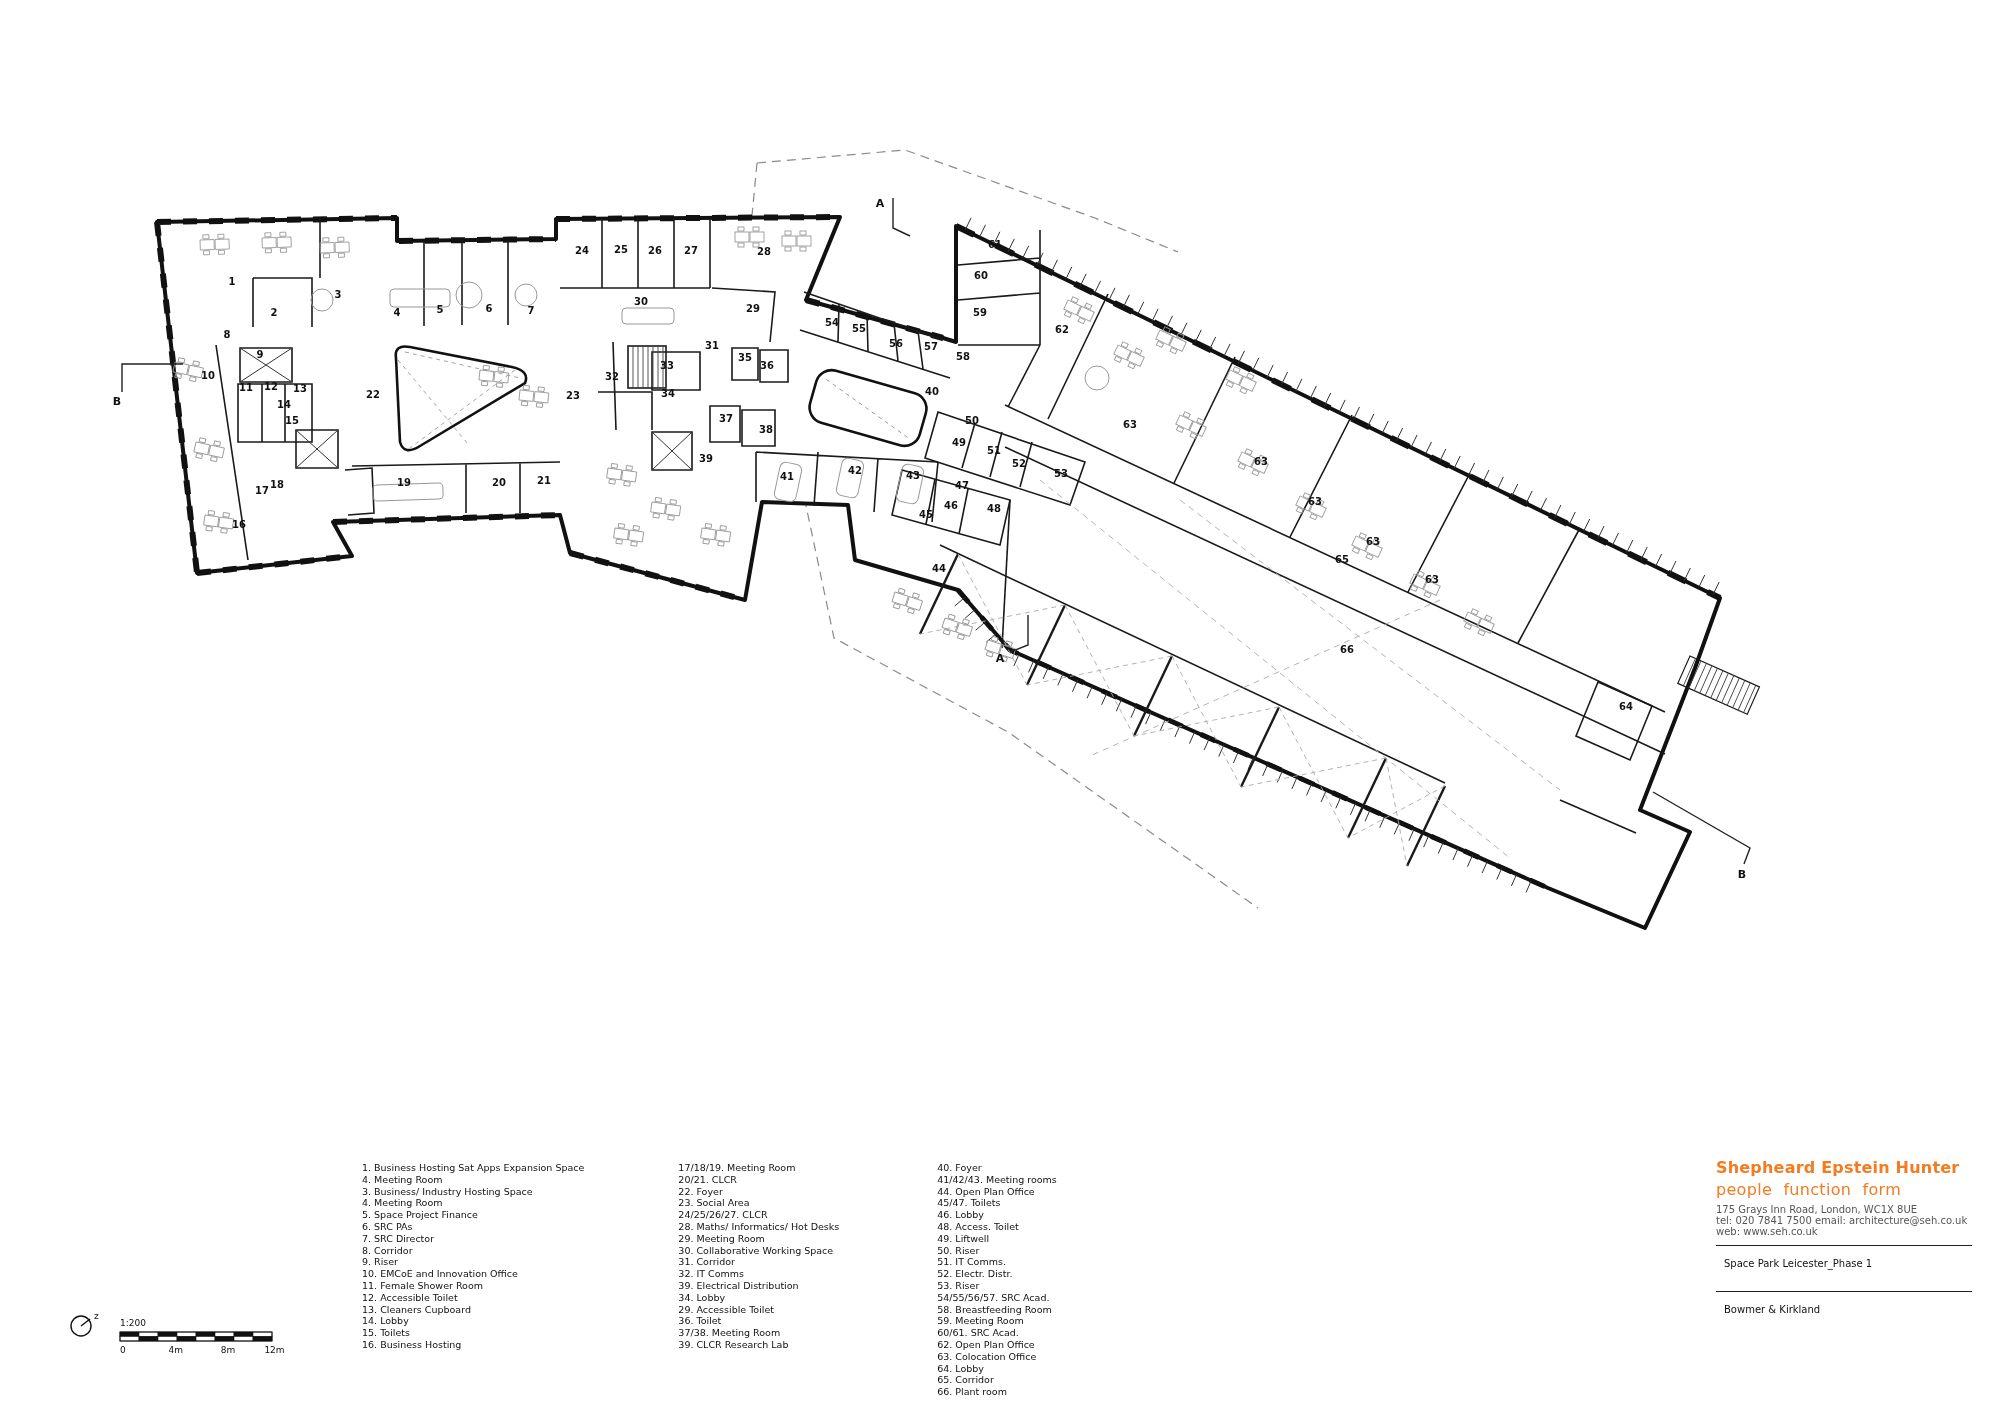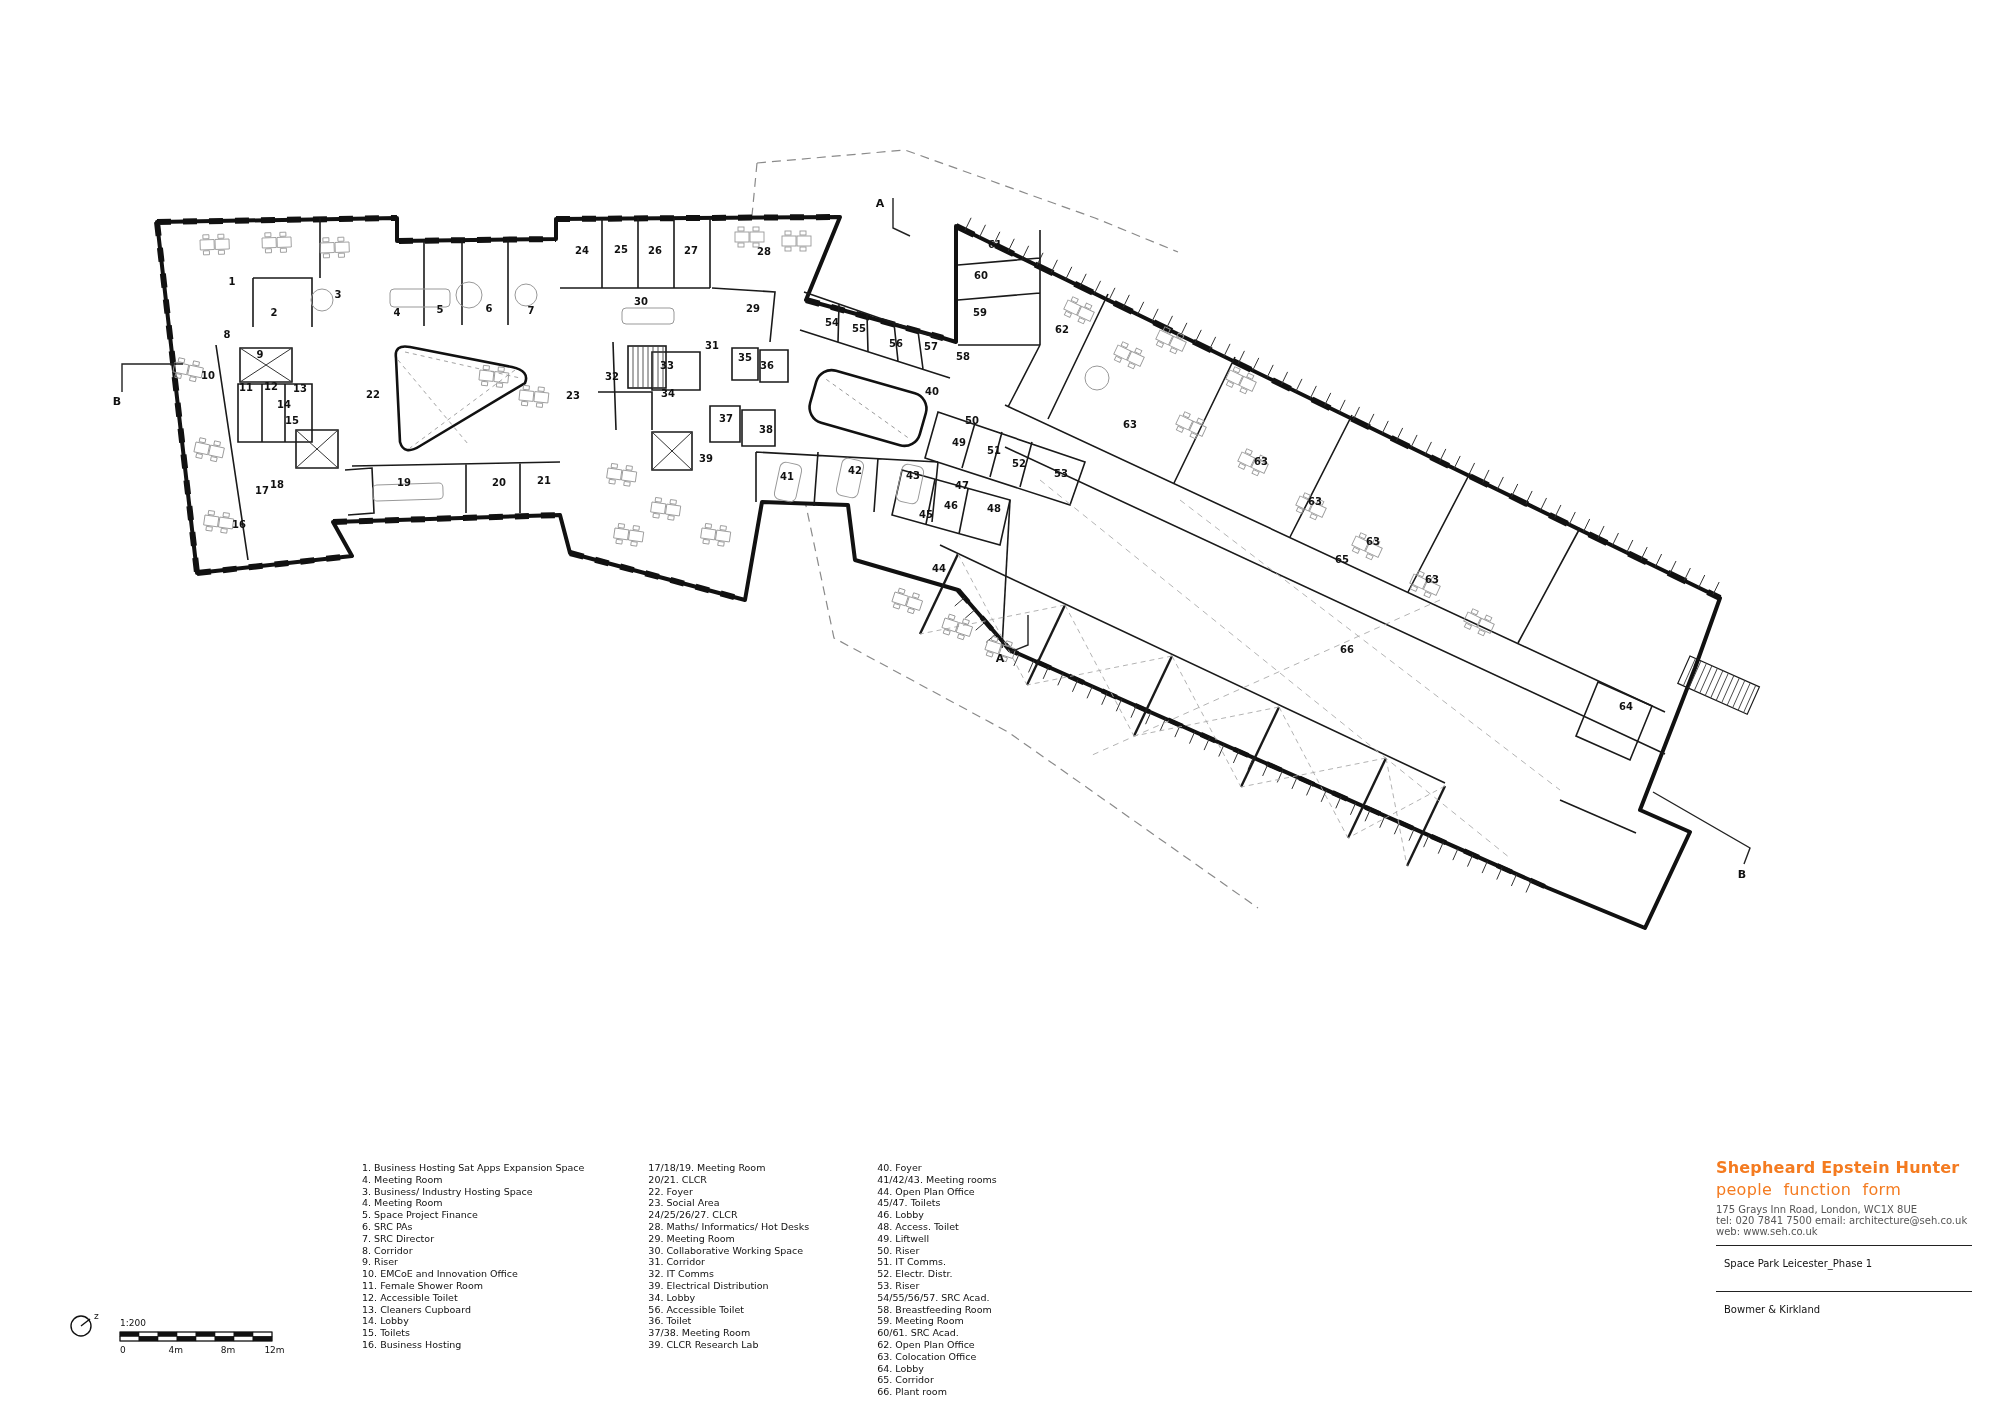--- a/index.html
+++ b/index.html
@@ -1,19 +1,19 @@
 <!DOCTYPE html>
 <html><head>
 <meta charset="utf-8">
 <style>
   html,body{margin:0;padding:0;background:#e8e8e8;}
   .sheet{position:relative;width:2000px;height:1413px;background:#ffffff;overflow:hidden;
          font-family:"DejaVu Sans","Liberation Sans",sans-serif;color:#1a1a1a;}
   svg text{font-family:"DejaVu Sans","Liberation Sans",sans-serif;}
-  .legend{position:absolute;top:1162px;left:362px;display:flex;font-size:9.5px;line-height:11.8px;color:#111;}
+  .legend{position:absolute;top:1162px;left:362px;display:flex;gap:30px;font-size:9.5px;line-height:11.8px;color:#111;}
   .legend .col{white-space:nowrap;}
   .legend .col.c2{margin-left:64px;}
   .legend .col.c3{margin-left:68px;}
   .titleblock{position:absolute;left:1716px;top:1158px;width:256px;font-size:8px;color:#333;}
   .tb-brand{color:#f47b20;font-weight:bold;font-size:16px;letter-spacing:.2px;}
   .tb-tag{color:#f47b20;font-size:16px;margin-top:3px;letter-spacing:.3px;word-spacing:6px;}
   .tb-addr{margin-top:5px;font-size:10px;color:#555;line-height:11px;}
   .tb-sec{border-top:1.6px solid #222;margin-top:8px;padding:12px 0 14px 8px;font-size:10px;color:#111;}
   .tb-row{display:flex;justify-content:space-between;align-items:flex-start;}
   .tb-scale{text-align:right;}
@@ -600,21 +600,21 @@
         <div>22. Foyer</div>
         <div>23. Social Area</div>
         <div>24/25/26/27. CLCR</div>
         <div>28. Maths/ Informatics/ Hot Desks</div>
         <div>29. Meeting Room</div>
         <div>30. Collaborative Working Space</div>
         <div>31. Corridor</div>
         <div>32. IT Comms</div>
         <div>39. Electrical Distribution</div>
         <div>34. Lobby</div>
-        <div>56. Accessible Toilet</div>
+        <div>29. Accessible Toilet</div>
         <div>36. Toilet</div>
         <div>37/38. Meeting Room</div>
         <div>39. CLCR Research Lab</div>
       </div>
   <div class="col c3" id="legcol3">
         <div>40. Foyer</div>
         <div>41/42/43. Meeting rooms</div>
         <div>44. Open Plan Office</div>
         <div>45/47. Toilets</div>
         <div>46. Lobby</div>

